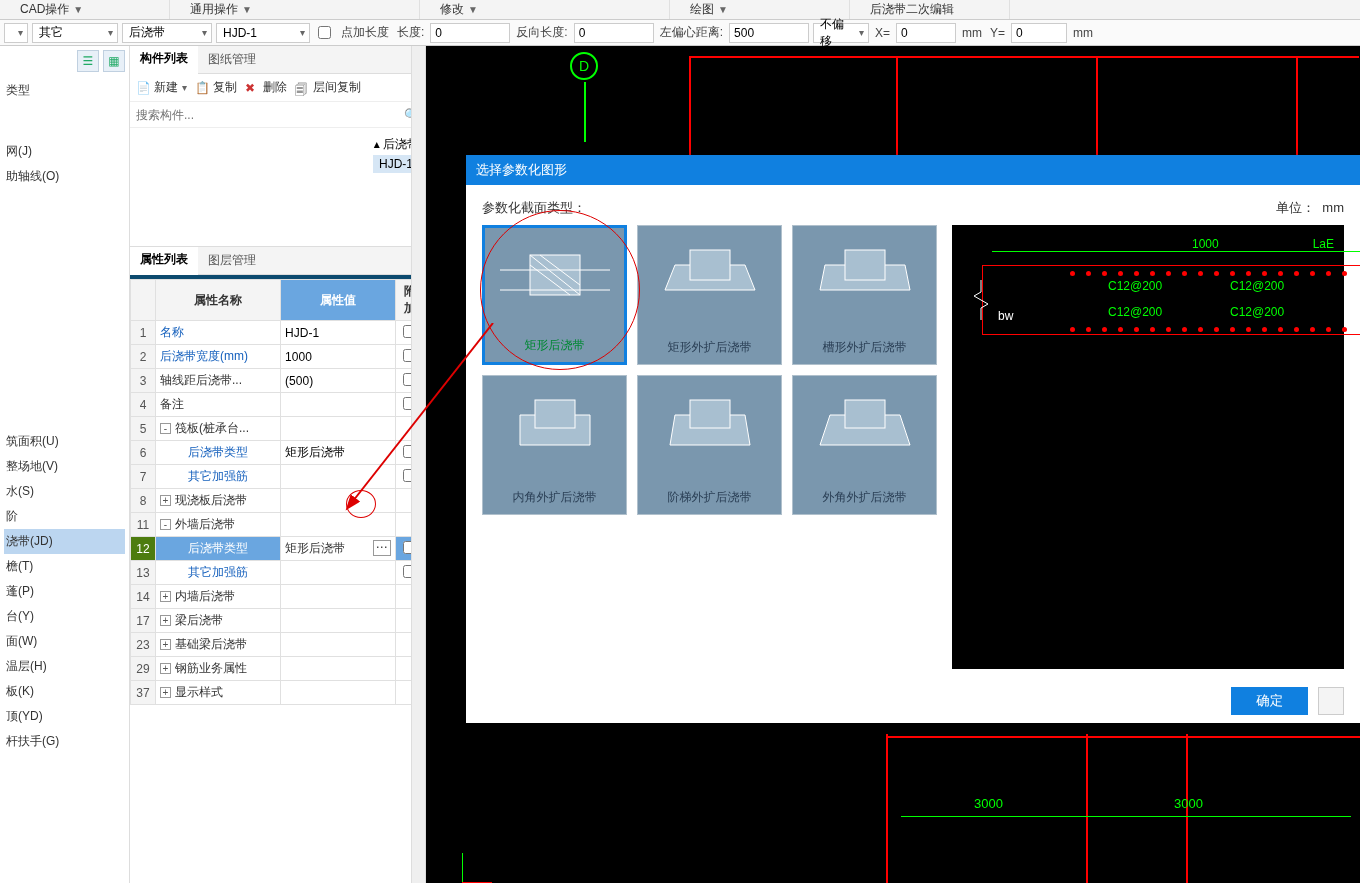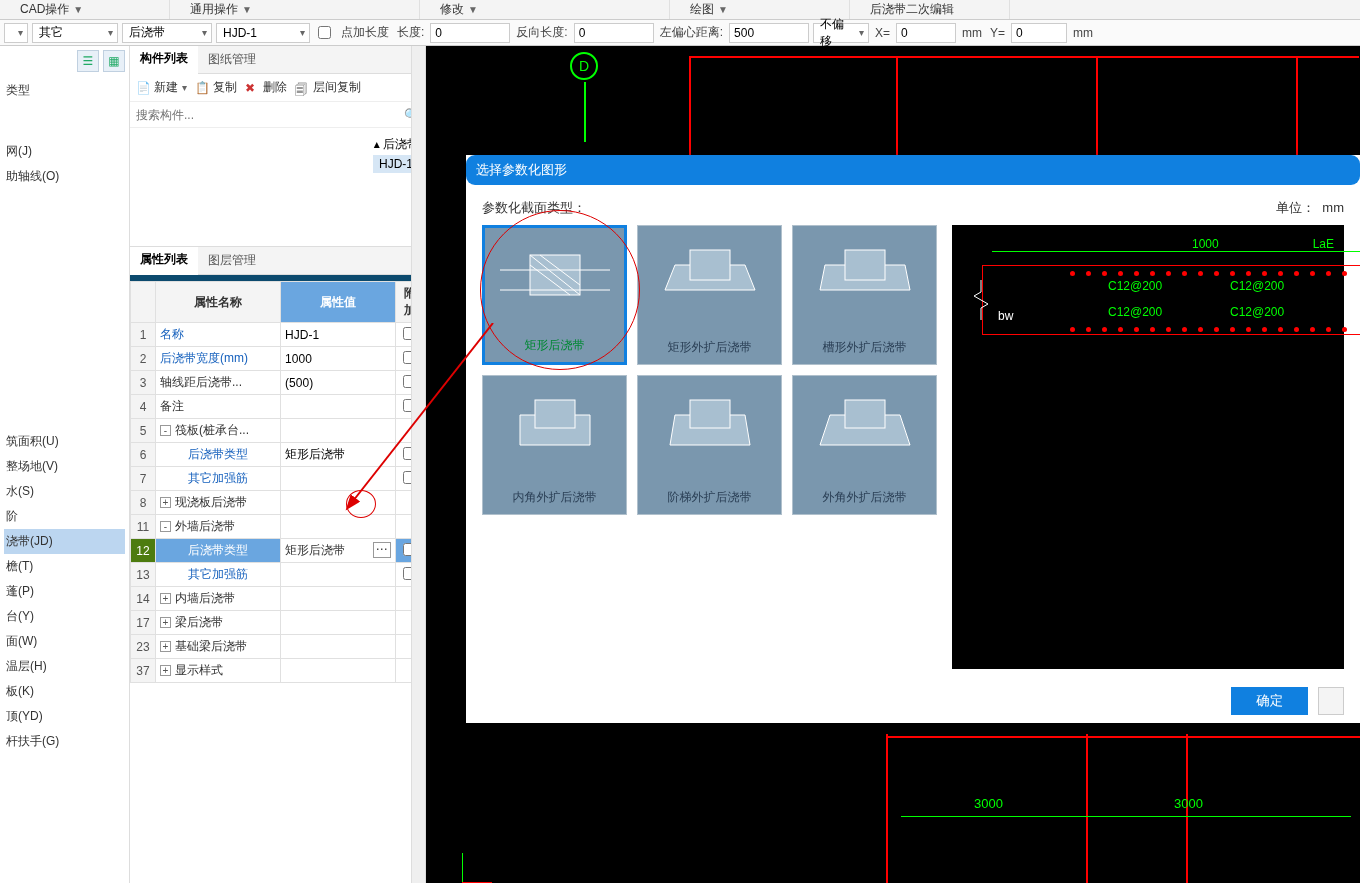--- a/index.html
+++ b/index.html
@@ -37,21 +37,21 @@
 .panel-toolbar .ic { width:14px; height:14px; display:inline-block; }
 .panel-search { height:26px; display:flex; align-items:center; padding:0 6px; border-bottom:1px solid #eee; }
 .panel-search input { flex:1; border:none; outline:none; font-size:12px; color:#999; }
 .panel-search .srch { color:#888; }
 
 .tree { padding:6px; font-size:12px; height:100px; overflow:auto;text-align:right; }
 .tree .node { padding:2px 0 2px 14px; }
 .tree .leaf { margin-left:28px; padding:2px 6px; background:#d6e6f5; display:inline-block; }
 
 .proppanel { border-top:1px solid #ddd; flex:1; display:flex; flex-direction:column; }
-.proptable { flex:1; overflow-y:auto; overflow-x:hidden; border-top:6px solid #0c4a6e; }
+.proptable { flex:1; overflow-y:auto; overflow-x:hidden; border-top:4px solid #0c4a6e; }
 .proptable table { width:100%; border-collapse:collapse; font-size:12px; }
 .proptable th, .proptable td { border:1px solid #e0e0e0; padding:3px 4px; height:21px; }
 .proptable th { background:#f4f4f4; color:#333; }
 .proptable th.valcol { background:#6aa6e0; color:#fff; }
 .proptable td.num { background:#f4f4f4; text-align:center; width:24px; color:#555; }
 .proptable td.name { color:#1560bd; width:120px; }
 .proptable td.nameblack { color:#333; width:120px; }
 .proptable td.val { width:110px; }
 .proptable td.chk { width:28px; text-align:center; }
 .proptable tr.selected td { background:#6aa6e0; color:#fff; }
@@ -64,21 +64,21 @@
 
 .canvas { flex:1; background:#000; position:relative; overflow:hidden; }
 .gridline { position:absolute; background:#0f0; }
 .gridline.red { background:#f00; }
 .dimtext { position:absolute; color:#0f0; font-size:13px; }
 .axis-ind { position:absolute; left:466px; bottom:0; font-size:14px; }
 .bubble { position:absolute; width:28px; height:28px; border:2px solid #0f0; border-radius:50%; color:#0f0; text-align:center; line-height:24px; font-size:14px; }
 
 
 .dialog { position:absolute; left:466px; top:155px; width:894px; height:568px; background:#fff; display:flex; flex-direction:column; box-shadow:0 0 8px rgba(0,0,0,.3); }
-.dialog .dtitle { height:30px; background:#1080e0; color:#fff; display:flex; align-items:center; padding:0 10px; font-size:13px;border-radius:9px; }
+.dialog .dtitle { height:30px; background:#1080e0; color:#fff; display:flex; align-items:center; padding:0 10px; font-size:13px; }
 .dialog .dbody { flex:1; display:flex; flex-direction:column; padding:14px 16px 10px 16px; }
 .dbody .dhead { display:flex; justify-content:space-between; margin-bottom:8px; font-size:13px; color:#333; }
 .dbody .dmain { flex:1; display:flex; gap:10px; }
 .shapegrid { width:460px; display:flex; flex-wrap:wrap; gap:10px; align-content:flex-start; }
 .shapecard { width:145px; height:140px; background:#7a97ae; border:1px solid #b0c0cc; position:relative; display:flex; flex-direction:column; justify-content:flex-end; align-items:center; }
 .shapecard.sel { border:3px solid #1080e0; background:#7a97ae; }
 .shapecard .svgwrap { flex:1; display:flex; align-items:center; justify-content:center; }
 .shapecard .cap { color:#2a3f55; font-size:12px; padding:6px 0 8px; }
 .shapecard.sel .cap { color:#083; }
 .preview { flex:1; background:#000; position:relative; }
@@ -302,20 +302,26 @@
               </tr>
               <tr>
                 <td class="num">17</td>
                 <td class="nameblack"><span class="expander">+</span><span>梁后浇带</span></td>
                 <td class="val"></td>
                 <td class="chk"></td>
               </tr>
               <tr>
                 <td class="num">23</td>
                 <td class="nameblack"><span class="expander">+</span><span>基础梁后浇带</span></td>
+                <td class="val"></td>
+                <td class="chk"></td>
+              </tr>
+              <tr>
+                <td class="num">29</td>
+                <td class="nameblack"><span class="expander">+</span><span>钢筋业务属性</span></td>
                 <td class="val"></td>
                 <td class="chk"></td>
               </tr>
               <tr>
                 <td class="num">37</td>
                 <td class="nameblack"><span class="expander">+</span><span>显示样式</span></td>
                 <td class="val"></td>
                 <td class="chk"></td>
               </tr>
             </tbody>

